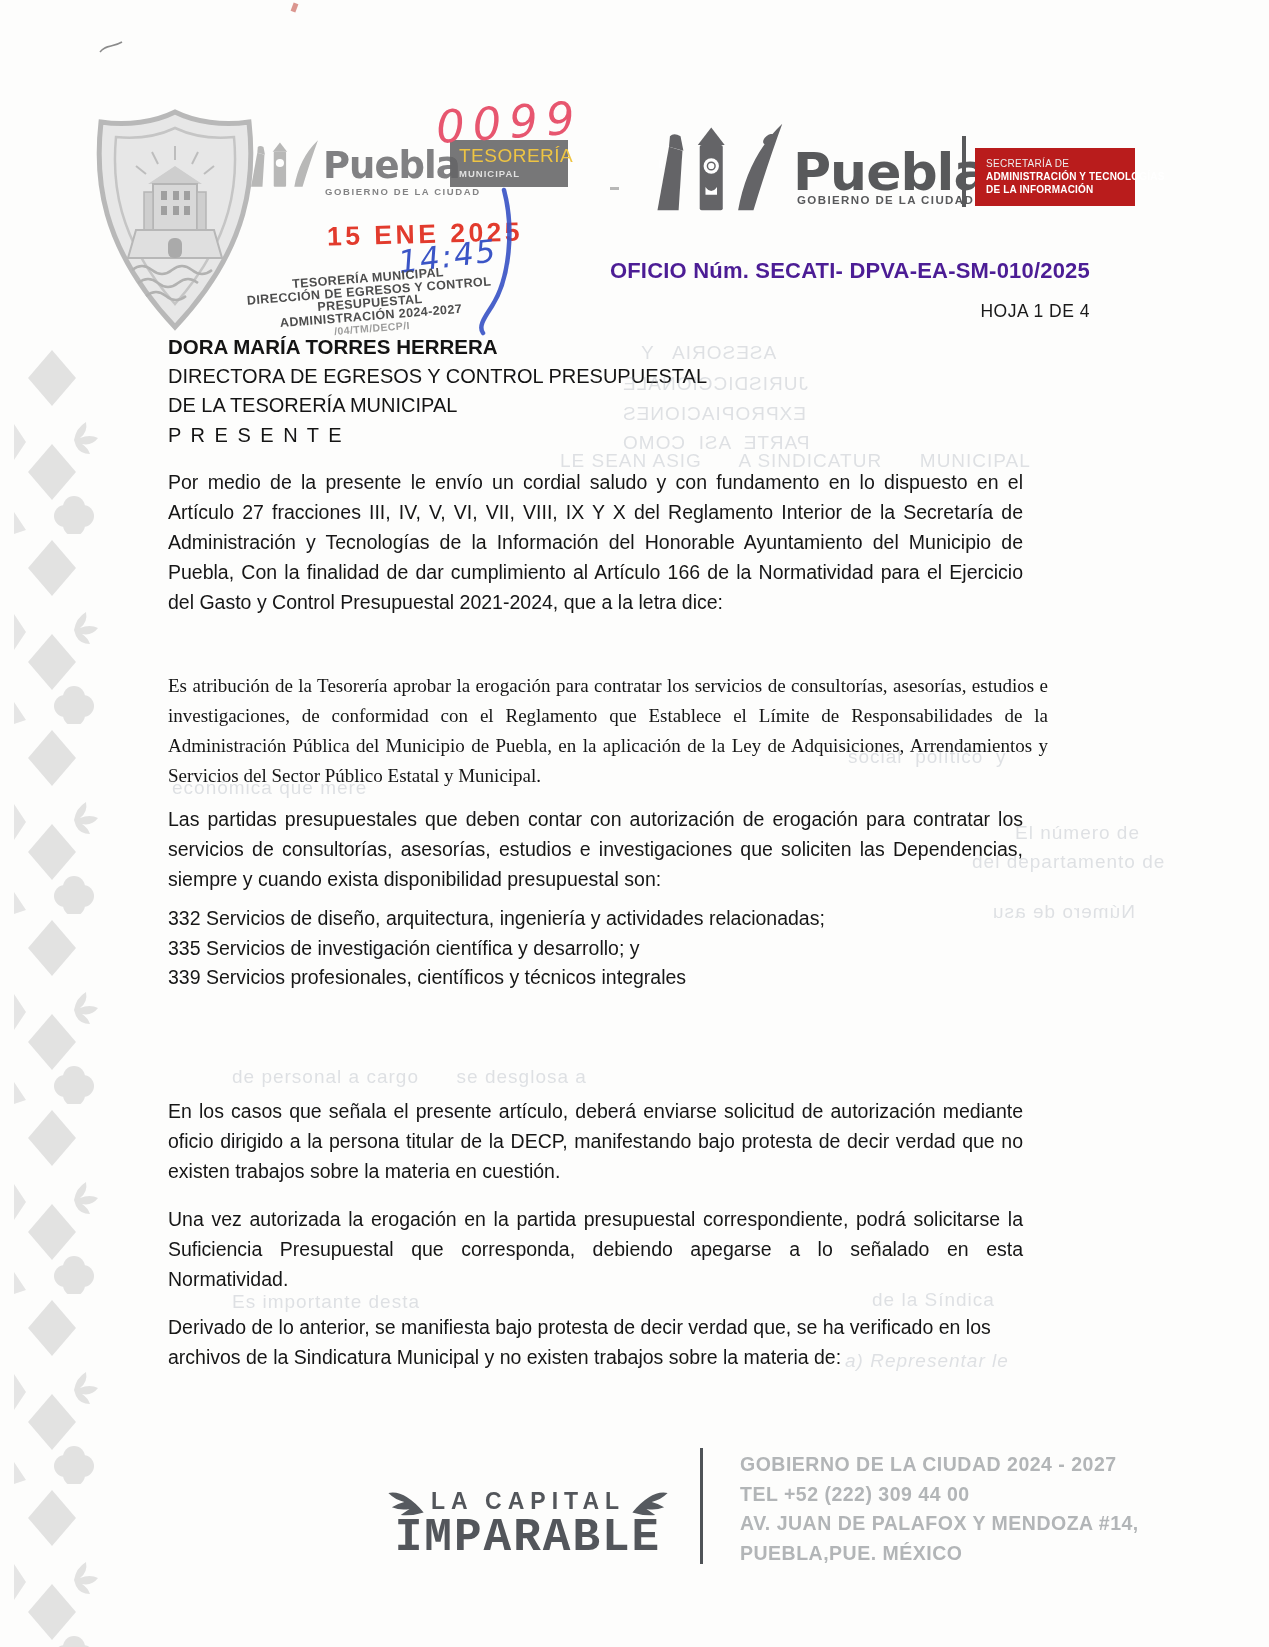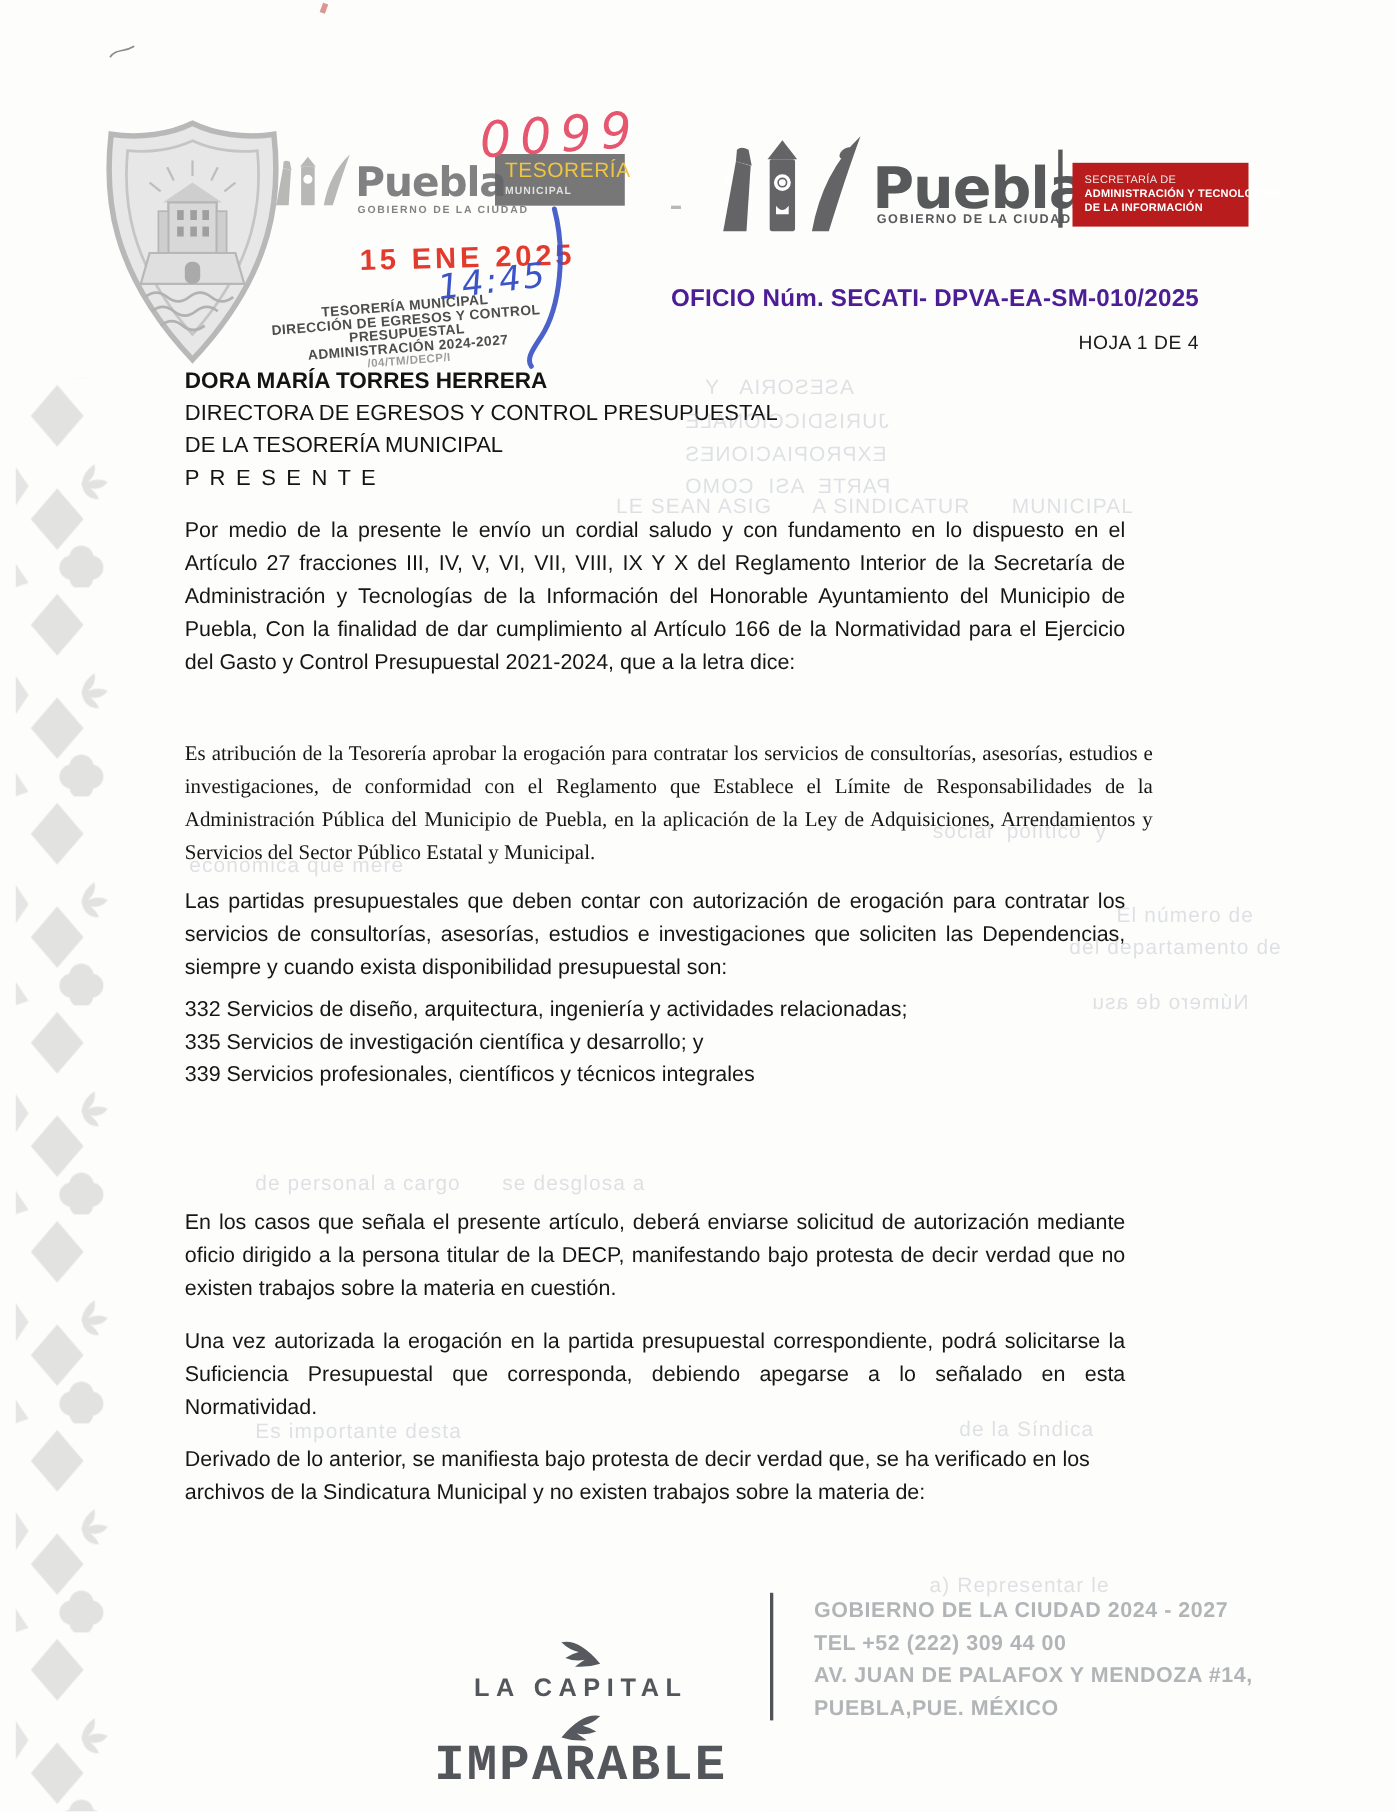--- a/index.html
+++ b/index.html
@@ -75,25 +75,25 @@
   
   .gf{position:absolute;color:#98a0ad;opacity:.30;font-size:19px;letter-spacing:1px;
       white-space:pre;filter:blur(.5px);}
   .gm{transform:scaleX(-1);}
   .gf0{left:640px;top:342px;}  .gf1{left:622px;top:373px;}
   .gf2{left:622px;top:403px;}  .gf3{left:622px;top:432px;}
   .gf4{left:560px;top:450px;}  .gf5{left:848px;top:746px;}
   .gf6{left:172px;top:777px;}  .gf7{left:1015px;top:822px;}
   .gf8{left:972px;top:851px;}  .gf9{left:992px;top:901px;}
   .gf10{left:232px;top:1066px;}.gf11{left:232px;top:1291px;}
-  .gf12{left:872px;top:1289px;}.gf13{left:845px;top:1431px;}
+  .gf12{left:872px;top:1289px;}.gf13{left:845px;top:1350px;font-style:italic;}
 
   
   .footer-logo{position:absolute;left:378px;top:1486px;width:300px;text-align:center;color:#53565b;}
-  .cap-row{display:flex;align-items:center;justify-content:center;gap:5px;flex-direction:column;}
+  .cap-row{display:flex;align-items:center;justify-content:center;gap:5px;}
   .cap-text{font-size:23px;font-weight:700;letter-spacing:6px;white-space:nowrap;}
   .imp-text{font-size:46px;font-weight:700;letter-spacing:2px;margin-top:-4px;
     font-family:Liberation Mono, monospace;}
   .f-divider{position:absolute;left:700px;top:1448px;width:3px;height:116px;background:#4f5357;}
   .f-info{position:absolute;left:740px;top:1450px;font-size:19.5px;font-weight:700;
     line-height:29.5px;color:#b2b5b7;letter-spacing:.5px;}
 
   
   .pencil-mark{position:absolute;left:98px;top:40px;}
   .red-speck{position:absolute;left:292px;top:3px;width:5px;height:9px;background:#c96055;

